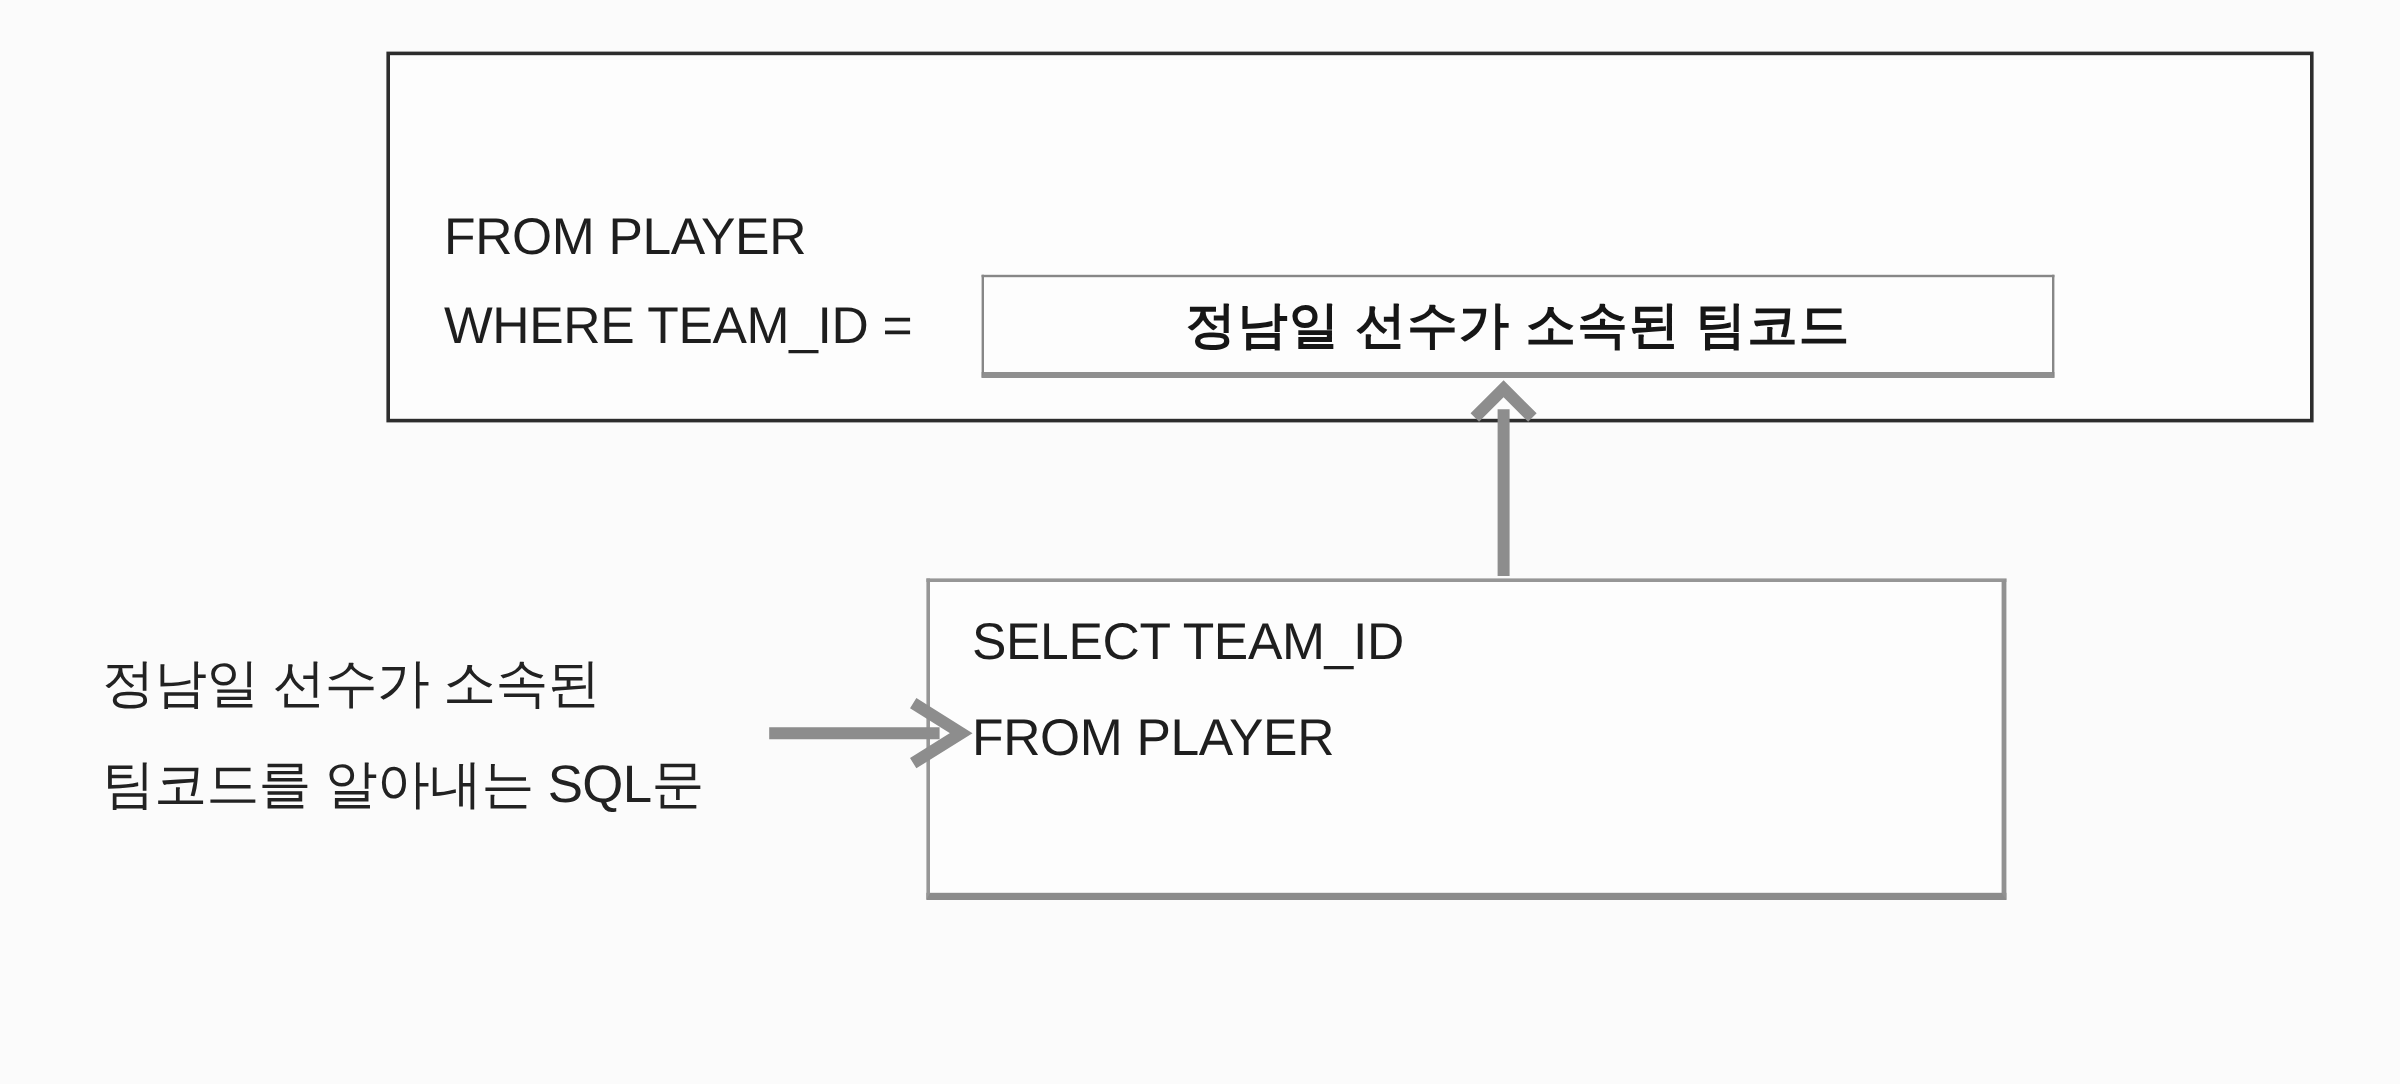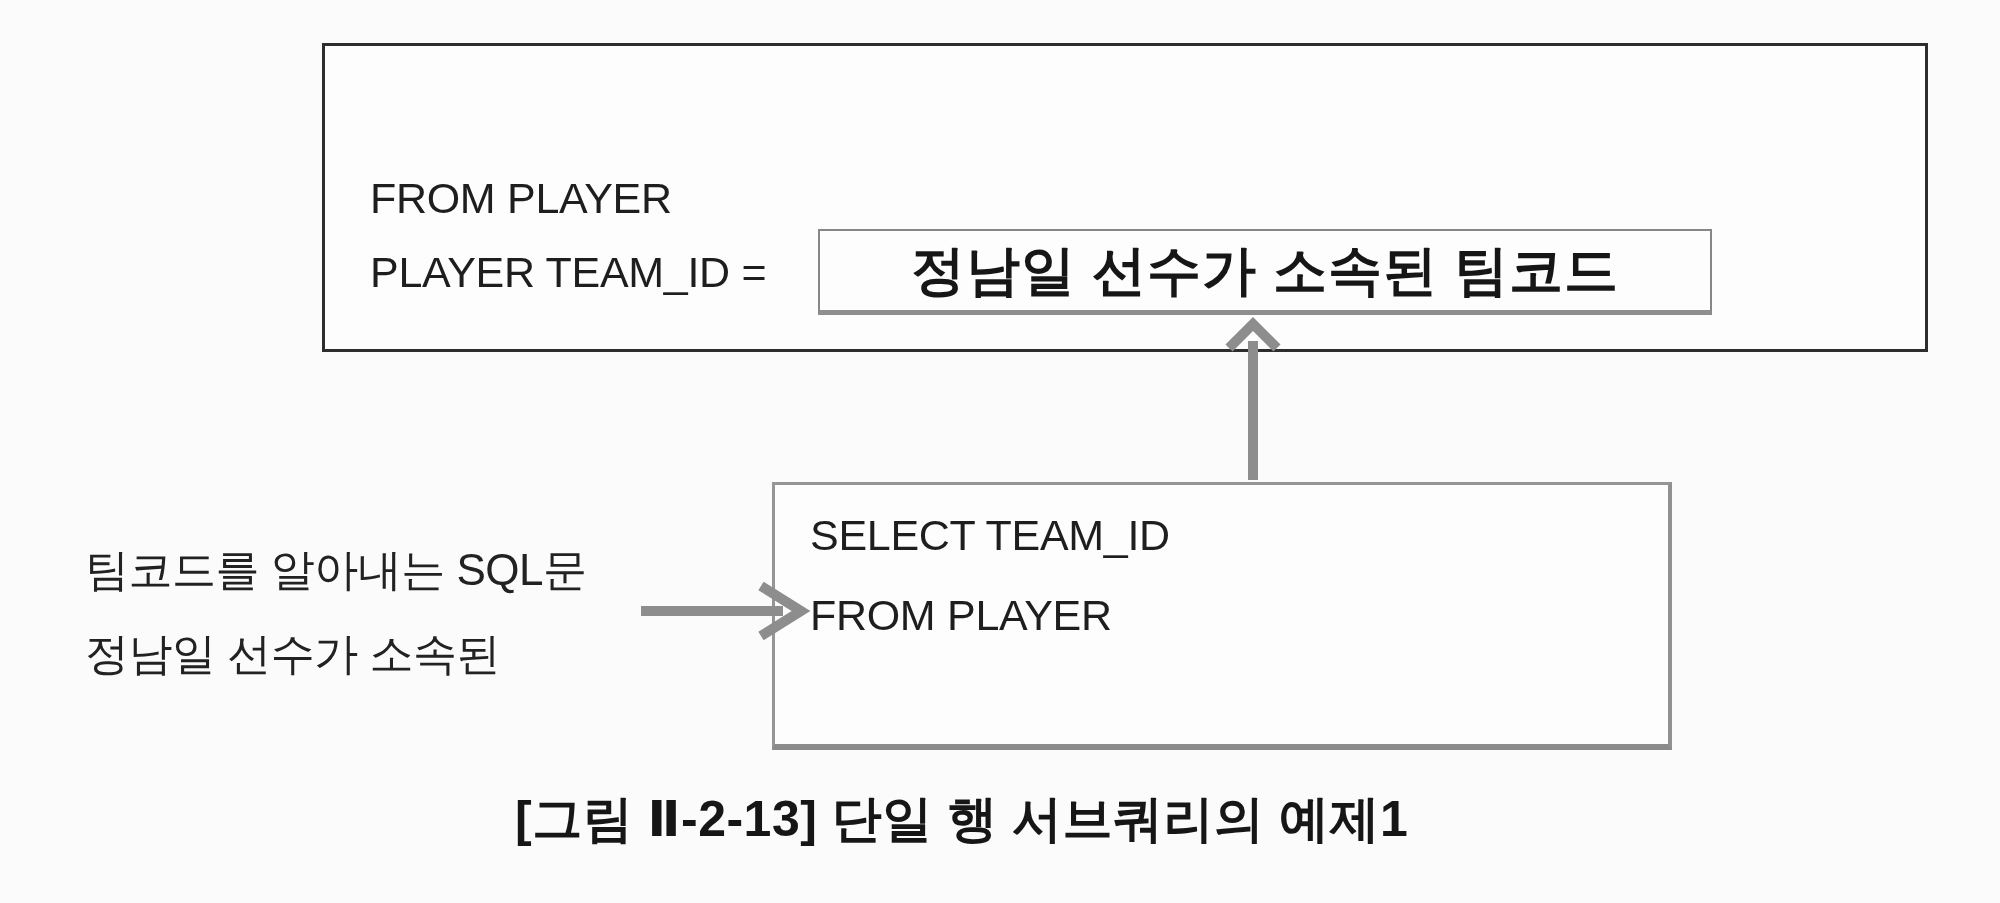--- a/index.html
+++ b/index.html
@@ -35,21 +35,21 @@
   .placeholder-box {
     position: absolute;
     left: 493px; top: 183px;
     width: 890px; height: 79px;
     background: #fdfdfd;
     border: 2px solid #878787;
     border-bottom: 5px solid #8f8f8f;
     text-align: center;
   }
   .placeholder-box span {
-    font-size: 54px;
+    font-size: 42px;
     line-height: 79px;
     font-weight: bold;
     letter-spacing: 1px;
     color: #161616;
     white-space: nowrap;
   }
   
   .sub-box {
     position: absolute;
     left: 772px; top: 482px;
@@ -92,45 +92,44 @@
     pointer-events: none;
   }
 </style>
 </head>
 <body>
 
 <div class="page">
 
   <div class="outer-box">
     <div class="sql-line outer-line-2">FROM PLAYER</div>
-    <div class="sql-line outer-line-3">PLAYER TEAM_ID =</div>
+    <div class="sql-line outer-line-3">WHERE TEAM_ID =</div>
 
     <div class="placeholder-box">
       <span>정남일 선수가 소속된 팀코드</span>
     </div>
   </div>
 
   <div class="sub-box">
     <div class="sql-line sub-line-1">SELECT TEAM_ID</div>
     <div class="sql-line sub-line-2">FROM PLAYER</div>
   </div>
 
   <div class="annotation">
+    <div>정남일 선수가 소속된</div>
     <div>팀코드를 알아내는 SQL문</div>
-    <div>정남일 선수가 소속된</div>
   </div>
 
   <svg class="arrows" viewBox="0 0 2000 903">
 
     <g stroke="#8d8d8d" stroke-width="10" fill="none">
       <line x1="1253" y1="480" x2="1253" y2="341"></line>
       <polyline points="1229,348 1253,324 1277,348"></polyline>
     </g>
 
     <g stroke="#8d8d8d" stroke-width="10" fill="none">
       <line x1="641" y1="611" x2="783" y2="611"></line>
       <polyline points="761,586 801,611 761,636"></polyline>
     </g>
   </svg>
 
-  <div class="caption">[그림 Ⅱ-2-13] 단일 행 서브쿼리의 예제1</div>
 
 </div>
 
 </body></html>

